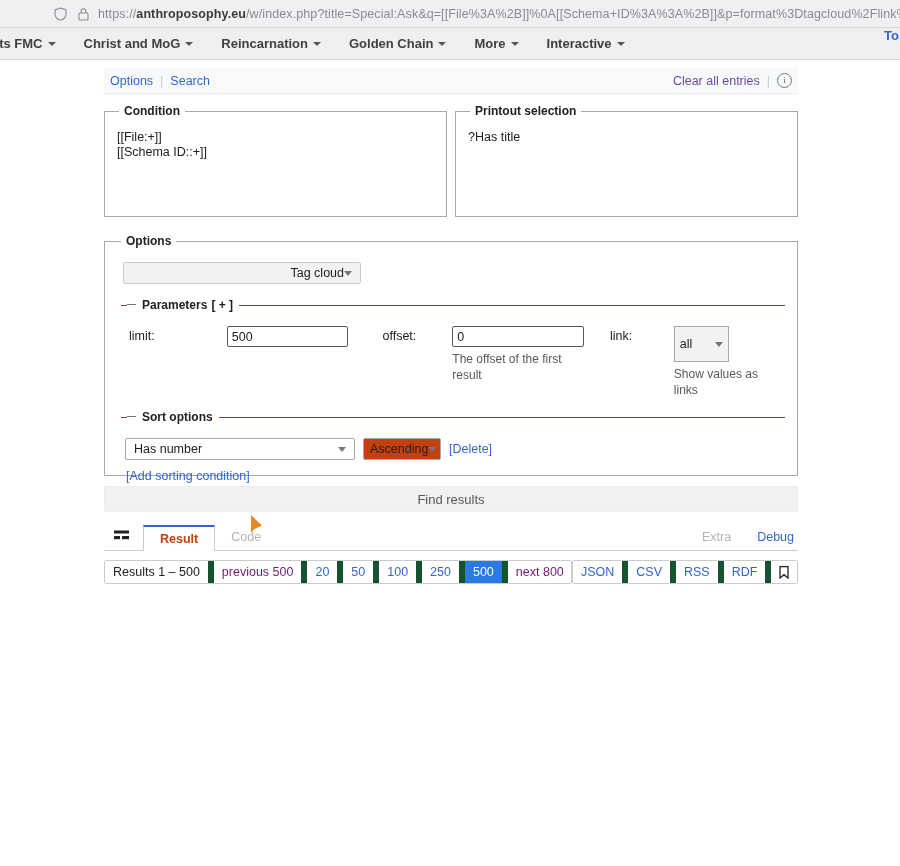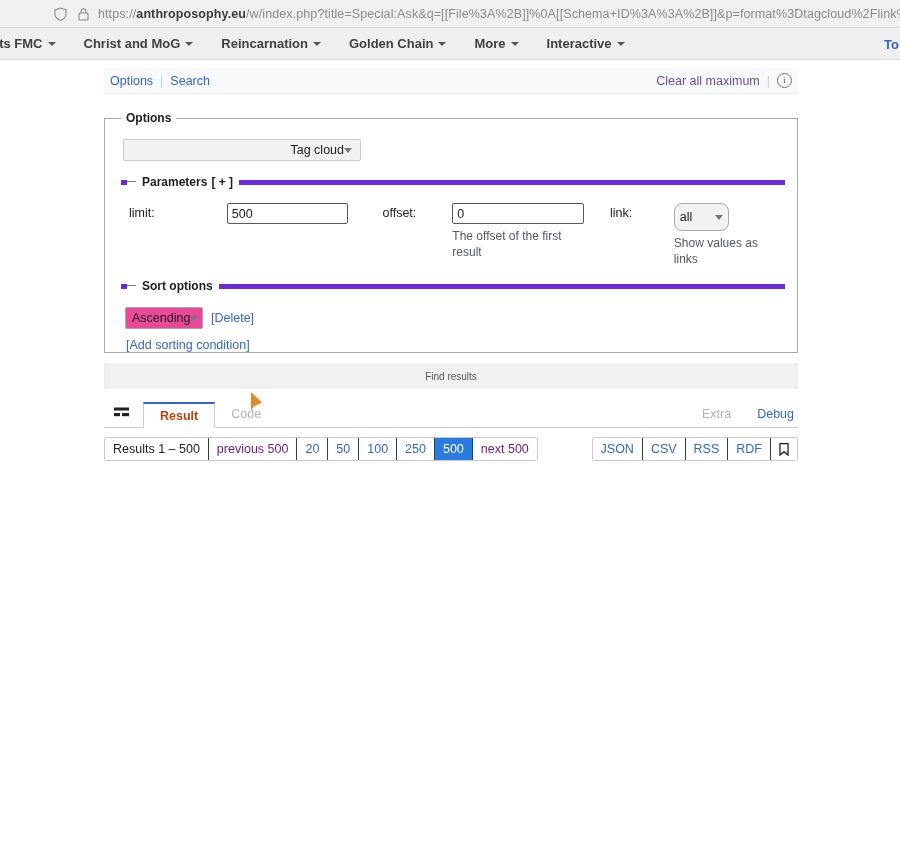--- a/index.html
+++ b/index.html
@@ -69,21 +69,20 @@
     border-right: 4px solid transparent;
     border-top: 4px solid #555;
     vertical-align: 2px;
   }
   #nav-right {
     position: absolute;
     right: 0;
     top: 0;
     height: 32px;
     display: flex;
-    align-items: center;
     font-size: 13px;
     font-weight: bold;
     color: #3366cc;
     padding-right: 2px;
     overflow: hidden;
     width: 14px;
   }
 
   
   #page {
@@ -165,21 +164,21 @@
     margin: 6px 0 0 6px;
     cursor: pointer;
   }
   .sel-caret {
     border-left: 4px solid transparent;
     border-right: 4px solid transparent;
     border-top: 5px solid #72777d;
   }
   fieldset.inner {
     border: none;
-    border-top: 5px solid #6d28d9;
+    border-top: 1px solid #6d28d9;
     margin: 14px 0 0 4px;
     padding: 0;
   }
   fieldset.inner > legend {
     font-size: 12px;
     font-weight: bold;
     color: #202122;
     padding: 0 6px 0 0;
     margin-left: 6px;
   }
@@ -219,24 +218,24 @@
   .hint {
     font-size: 12px;
     color: #54595d;
     line-height: 16px;
     margin-top: 4px;
     max-width: 130px;
   }
   .hint.wide { max-width: 160px; }
   #link-select {
     width: 55px;
-    height: 28px;
+    height: 36px;
     background: #f2f2f2;
     border: 1px solid #a2a9b1;
-    border-radius: 8px;
+    border-radius: 0;
     font-size: 12.5px;
     display: flex;
     align-items: center;
     justify-content: space-between;
     padding: 0 5px;
     box-sizing: border-box;
     cursor: pointer;
   }
 
   
@@ -263,42 +262,42 @@
   }
   .sel-caret-sm {
     border-left: 4px solid transparent;
     border-right: 4px solid transparent;
     border-top: 5px solid #72777d;
   }
   #sort-order {
     width: 78px;
     height: 22px;
     border: 1px solid #a2a9b1;
-    background: #ec4899;
+    background: #c2410c;
     border-radius: 2px;
     display: flex;
     align-items: center;
     justify-content: space-between;
     padding: 0 6px;
     box-sizing: border-box;
     font-size: 12.5px;
     cursor: pointer;
   }
   #add-sorting { padding: 9px 0 0 5px; font-size: 12.5px; }
 
   
   #find-results {
     margin: 10px 102px 0 104px;
     height: 26px;
     background: #f1f1f1;
     border: 1px solid #ededed;
     display: flex;
     align-items: center;
     justify-content: center;
-    font-size: 10px;
+    font-size: 13px;
     color: #54595d;
     cursor: pointer;
     box-sizing: border-box;
   }
 
   
   #tabbar {
     margin: 11px 102px 0 104px;
     height: 27px;
     border-bottom: 1px solid #c8ccd1;
@@ -353,21 +352,21 @@
     display: flex;
     border: 1px solid #c8ccd1;
     border-radius: 2px;
     overflow: hidden;
     height: 22px;
   }
   .pill {
     display: flex;
     align-items: center;
     padding: 0 8px;
-    border-right: 1px solid #14532d;
+    border-right: 6px solid #14532d;
     color: #3366cc;
     background: #fff;
     cursor: pointer;
     white-space: nowrap;
   }
   .pill:last-child { border-right: none; }
   .pill.static { color: #202122; cursor: default; }
   .pill.grey { color: #701a75; cursor: default; }
   .pill.sel { background: #2a7ae2; color: #fff; font-weight: normal; }
   #export-group { margin-left: auto; }
@@ -417,26 +416,37 @@
 
 <div id="page">
 
   <div id="toolbar-row">
     <div class="tb-left">
       <span class="lnk">Options</span>
       <span class="sep">|</span>
       <span class="lnk">Search</span>
     </div>
     <div class="tb-right">
-      <span class="lnk-visited">Clear all maximum</span>
+      <span class="lnk-visited">Clear all entries</span>
       <span class="sep">|</span>
       <span class="info-circle">i</span>
     </div>
   </div>
 
+  <div id="twocol">
+    <fieldset class="box" id="cond-box">
+      <legend>Condition</legend>
+      <div class="codearea">[[File:+]]
+[[Schema ID::+]]</div>
+    </fieldset>
+    <fieldset class="box" id="printout-box">
+      <legend>Printout selection</legend>
+      <div class="codearea">?Has title</div>
+    </fieldset>
+  </div>
 
   <fieldset class="box" id="options-box">
     <legend>Options</legend>
 
     <div id="format-select">
       <span>Tag cloud</span>
       <span class="sel-caret"></span>
     </div>
 
     <fieldset class="inner">
@@ -462,20 +472,24 @@
           </div>
           <div class="hint wide">Show values as links</div>
         </div>
       </div>
     </fieldset>
 
     <fieldset class="inner" style="margin-top:12px;">
       <legend><span class="collapse-dash"></span><span>Sort options</span></legend>
 
       <div id="sort-row">
+        <div id="sort-property">
+          <span>Has number</span>
+          <span class="sel-caret-sm"></span>
+        </div>
         <div id="sort-order">
           <span>Ascending</span>
           <span class="sel-caret-sm"></span>
         </div>
         <span class="lnk">[Delete]</span>
       </div>
       <div id="add-sorting">
         <span class="lnk">[Add sorting condition]</span>
       </div>
     </fieldset>
@@ -514,21 +528,21 @@
 
   <div id="results-nav">
     <div class="pill-group">
       <span class="pill static">Results 1 – 500</span>
       <span class="pill grey">previous 500</span>
       <span class="pill">20</span>
       <span class="pill">50</span>
       <span class="pill">100</span>
       <span class="pill">250</span>
       <span class="pill sel">500</span>
-      <span class="pill grey">next 500</span>
+      <span class="pill grey">next 800</span>
     </div>
     <div class="pill-group" id="export-group">
       <span class="pill">JSON</span>
       <span class="pill">CSV</span>
       <span class="pill">RSS</span>
       <span class="pill">RDF</span>
       <span class="pill bm-icon">
         <svg width="10" height="13" viewBox="0 0 10 13">
             <path d="M1 0.7 H9 V12 L5 8.7 L1 12 Z" fill="none" stroke="#202122" stroke-width="1.3"></path>
           </svg>

